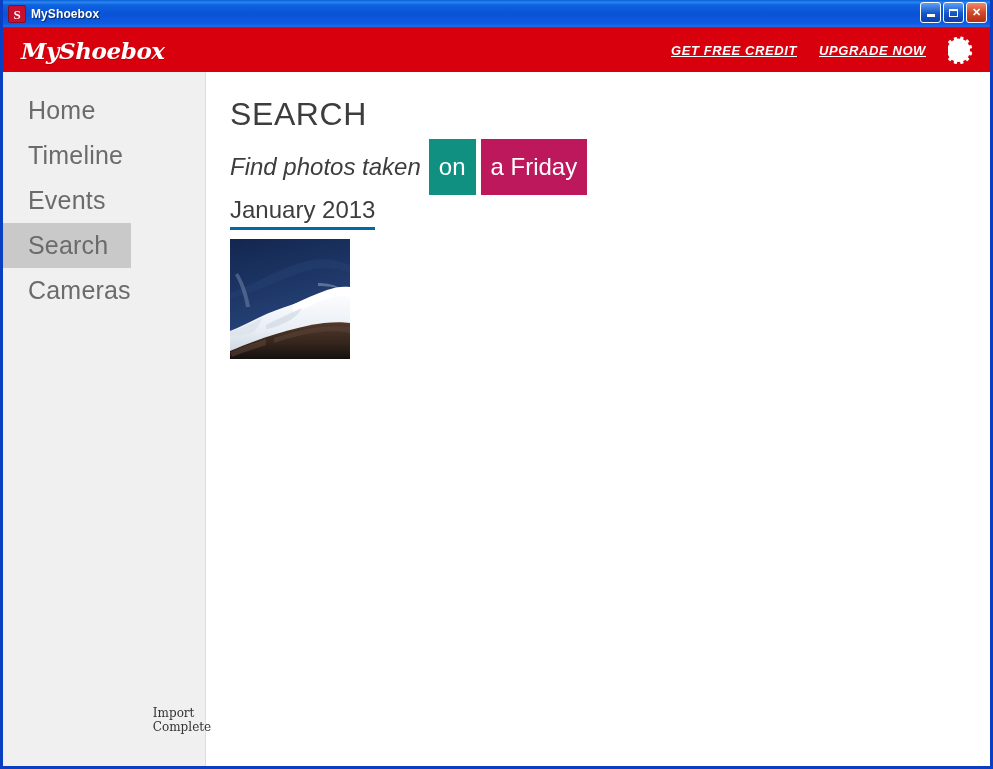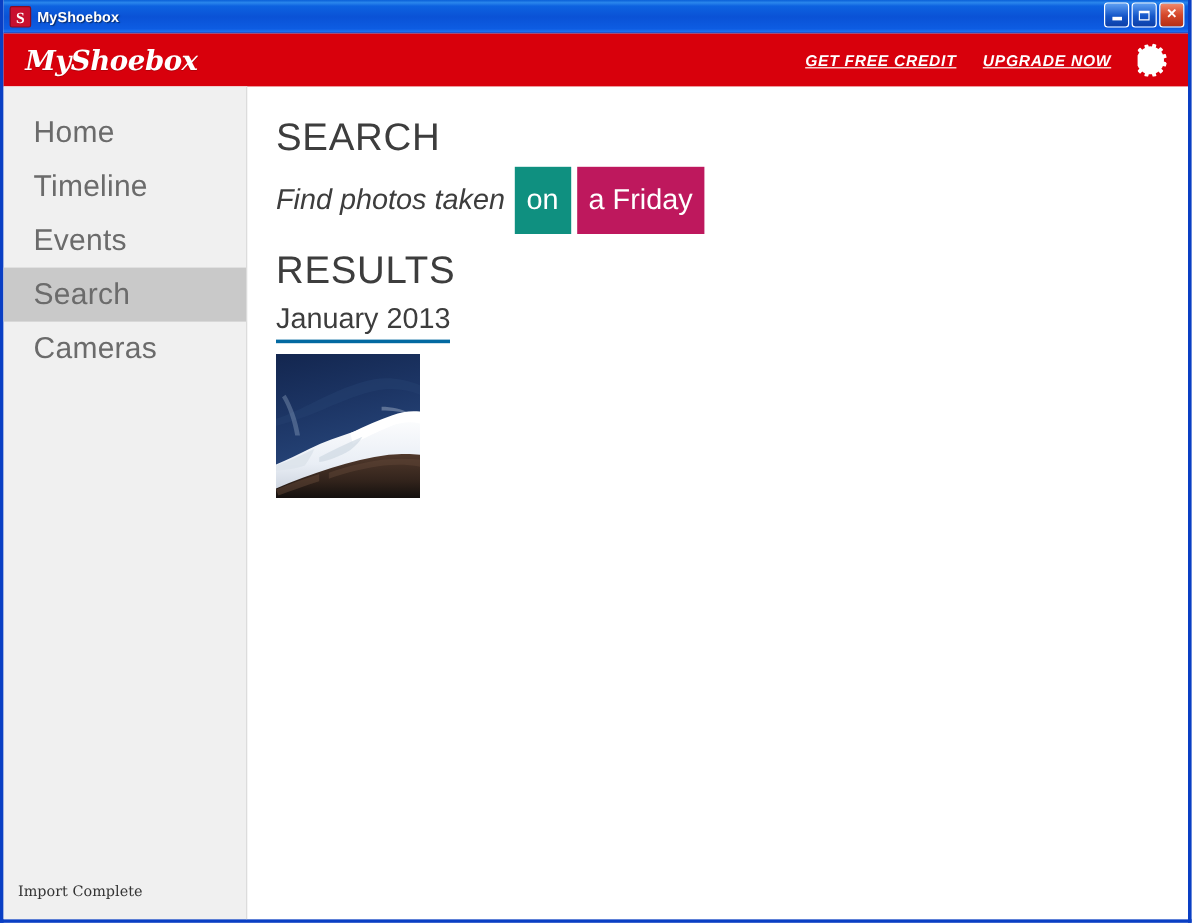--- a/index.html
+++ b/index.html
@@ -152,42 +152,42 @@
   }
 
   .sidebar {
     width: 203px;
     flex: 0 0 203px;
     background: #f0f0f0;
     border-right: 1px solid #dcdcdc;
     box-sizing: border-box;
     position: relative;
     display: flex;
-    flex-direction: column;
+    gap: 10px;
   }
   .nav {
     padding-top: 16px;
   }
   .nav-item {
     height: 45px;
     display: flex;
     align-items: center;
     padding-left: 25px;
     font-size: 25px;
     color: #6b6b6b;
     font-weight: 400;
     cursor: pointer;
     letter-spacing: 0.2px;
   }
   .nav-item.active {
     background: #c9c9c9;
   }
   .status-bar {
     margin-top: auto;
-    padding: 0 0 16px 12px;
+    padding: 0 0 32px 12px;
     font-size: 12px;
     color: #333333;
     font-family: "DejaVu Serif", serif;
   }
 
   
   .content {
     flex: 1 1 auto;
     background: #ffffff;
     padding: 26px 0 0 24px;
@@ -324,21 +324,20 @@
     <div class="content">
 
       <h1 class="section-title">SEARCH</h1>
 
       <div class="query-line">
         <span class="query-text">Find photos taken</span>
         <span class="token token-on">on</span>
         <span class="token token-when">a Friday</span>
       </div>
 
-      <h2 class="results-title">RESULTS</h2>
 
       <div class="month-group">
         <div class="month-label">January 2013</div>
         <div class="thumb-grid">
           <svg class="thumb" viewBox="0 0 120 120">
             <defs>
               <linearGradient id="sky" x1="0" y1="0" x2="0.25" y2="1">
                 <stop offset="0%" stop-color="#13264f"></stop>
                 <stop offset="45%" stop-color="#1d3666"></stop>
                 <stop offset="100%" stop-color="#2b4c82"></stop>

